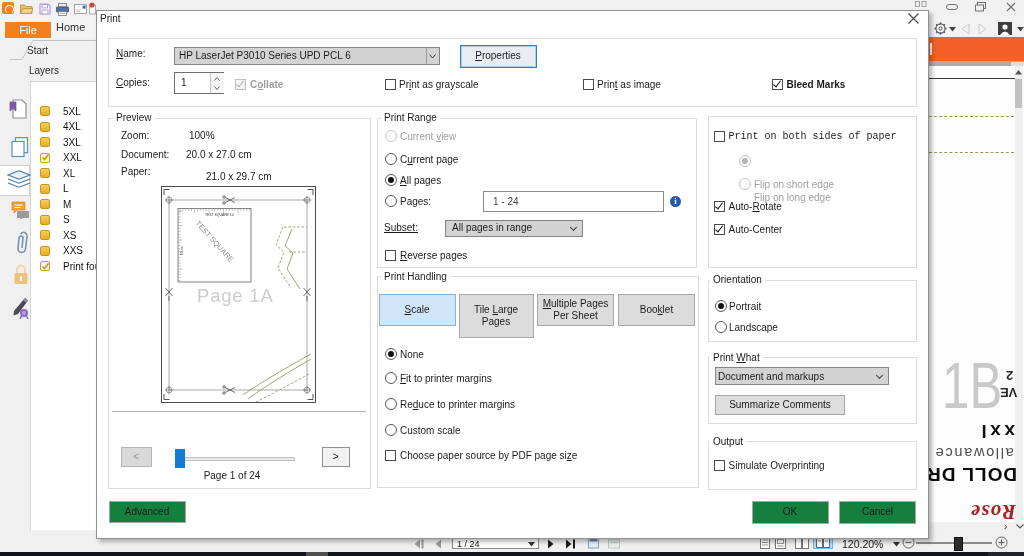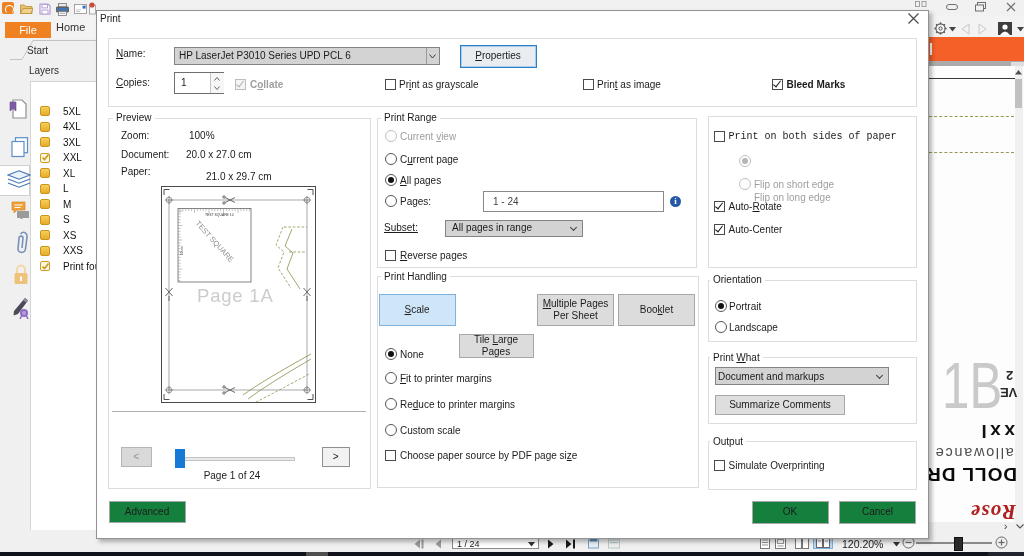--- a/index.html
+++ b/index.html
@@ -464,21 +464,21 @@
 <div class="a dd ch" style="left:445px;top:219.5px;width:138px;height:17px;"></div>
 <div class="a lbl" style="left:452px;top:222px;">All pages in range</div>
 <div class="a cb" style="left:384.5px;top:249.5px;"></div>
 <div class="a lbl" style="left:400px;top:249.5px;"><u>R</u>everse pages</div>
 
 <div class="a grp" style="left:377px;top:276px;width:322px;height:212px;"></div>
 <div class="a gl" style="left:381px;top:270.5px;">Print Handling</div>
 <div class="a btn" style="left:378.5px;top:293.5px;width:77px;height:32px;background:#cfe6f8;border-color:#7fb2dd;">
     <span><u>S</u>cale</span>
   </div>
-<div class="a btn" style="left:458.5px;top:293.5px;width:75px;height:24px;background:#dcdcdc;margin-top:40px;">
+<div class="a btn" style="left:458.5px;top:293.5px;width:75px;height:44px;background:#dcdcdc;">
     <span>Tile <u>L</u>arge<br>Pages</span>
   </div>
 <div class="a btn" style="left:537px;top:293.5px;width:77px;height:32px;background:#dcdcdc;">
     <span><u>M</u>ultiple Pages<br>Per Sheet</span>
   </div>
 <div class="a btn" style="left:618px;top:293.5px;width:77px;height:32px;background:#dcdcdc;">
     <span>Boo<u>k</u>let</span>
   </div>
 <div class="a rd sel" style="left:384.5px;top:347.5px;"></div>
 <div class="a lbl" style="left:400px;top:348.5px;">None</div>

